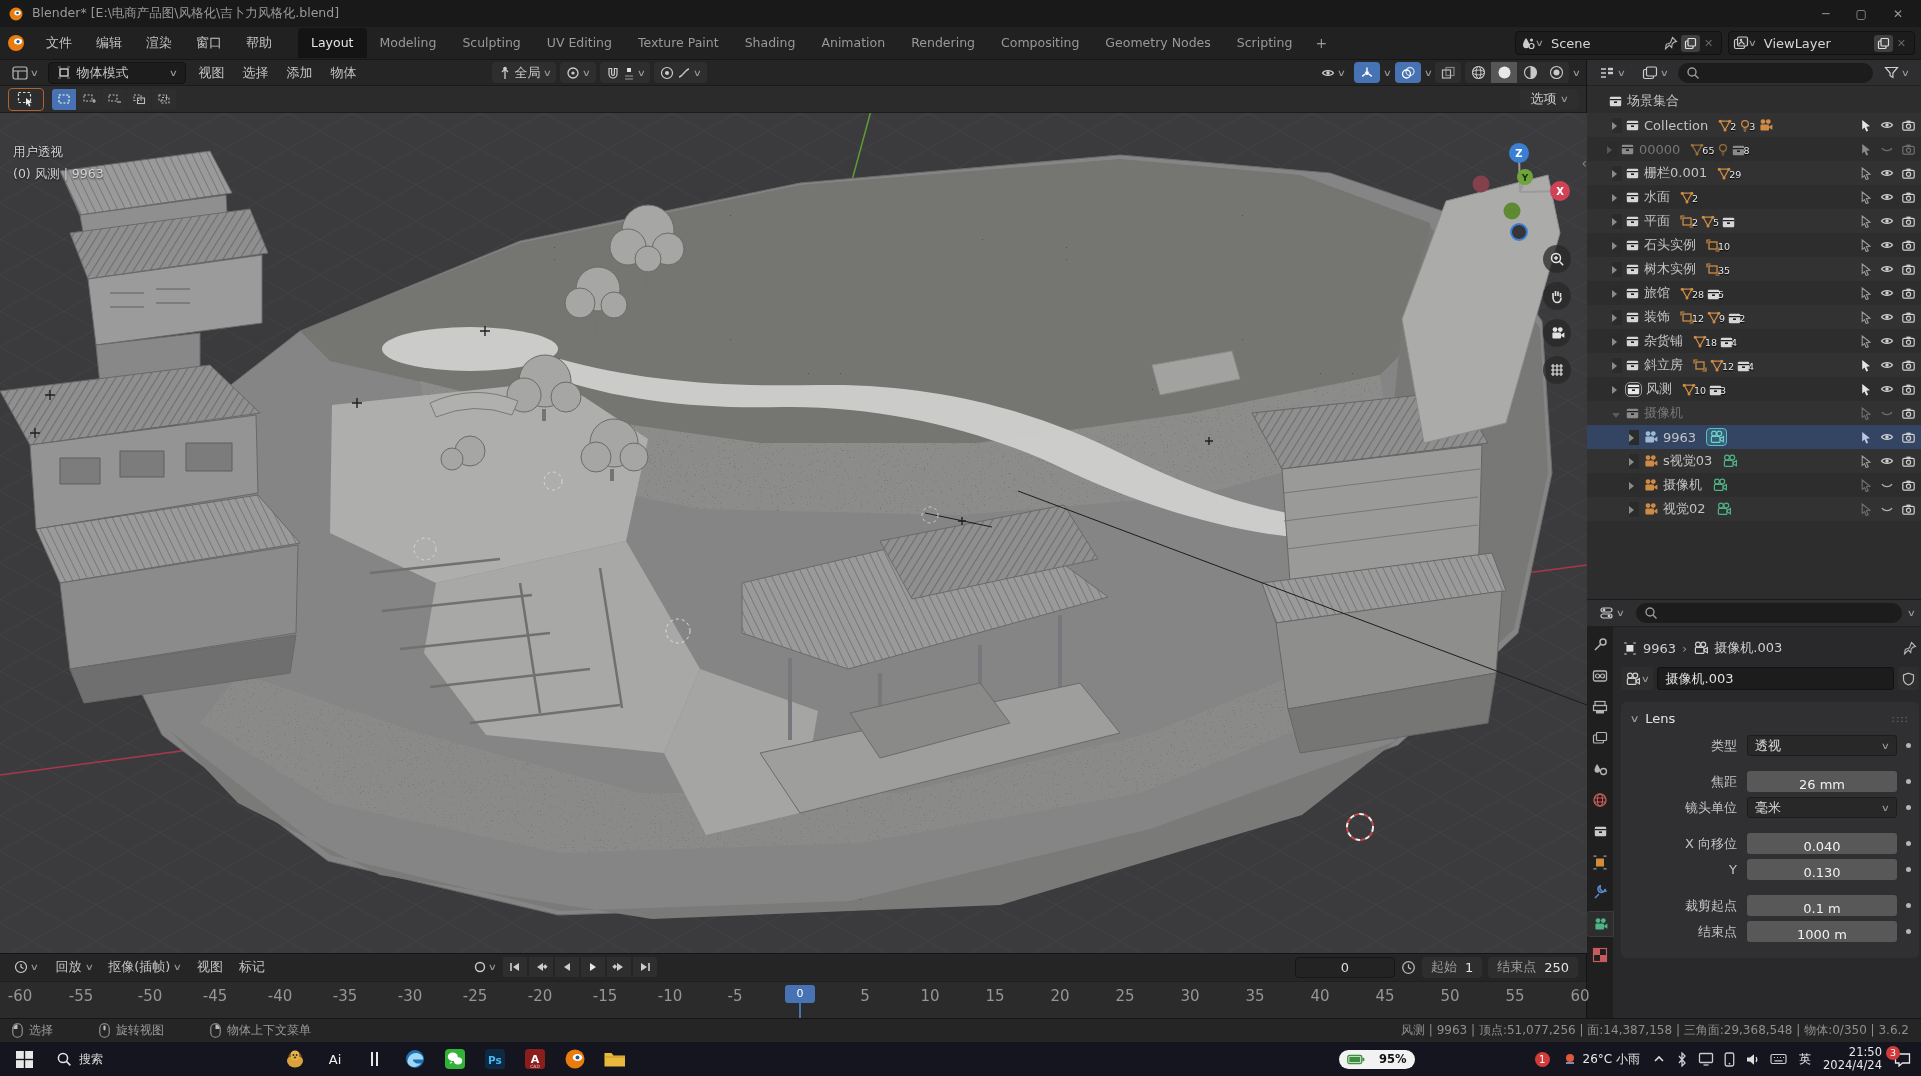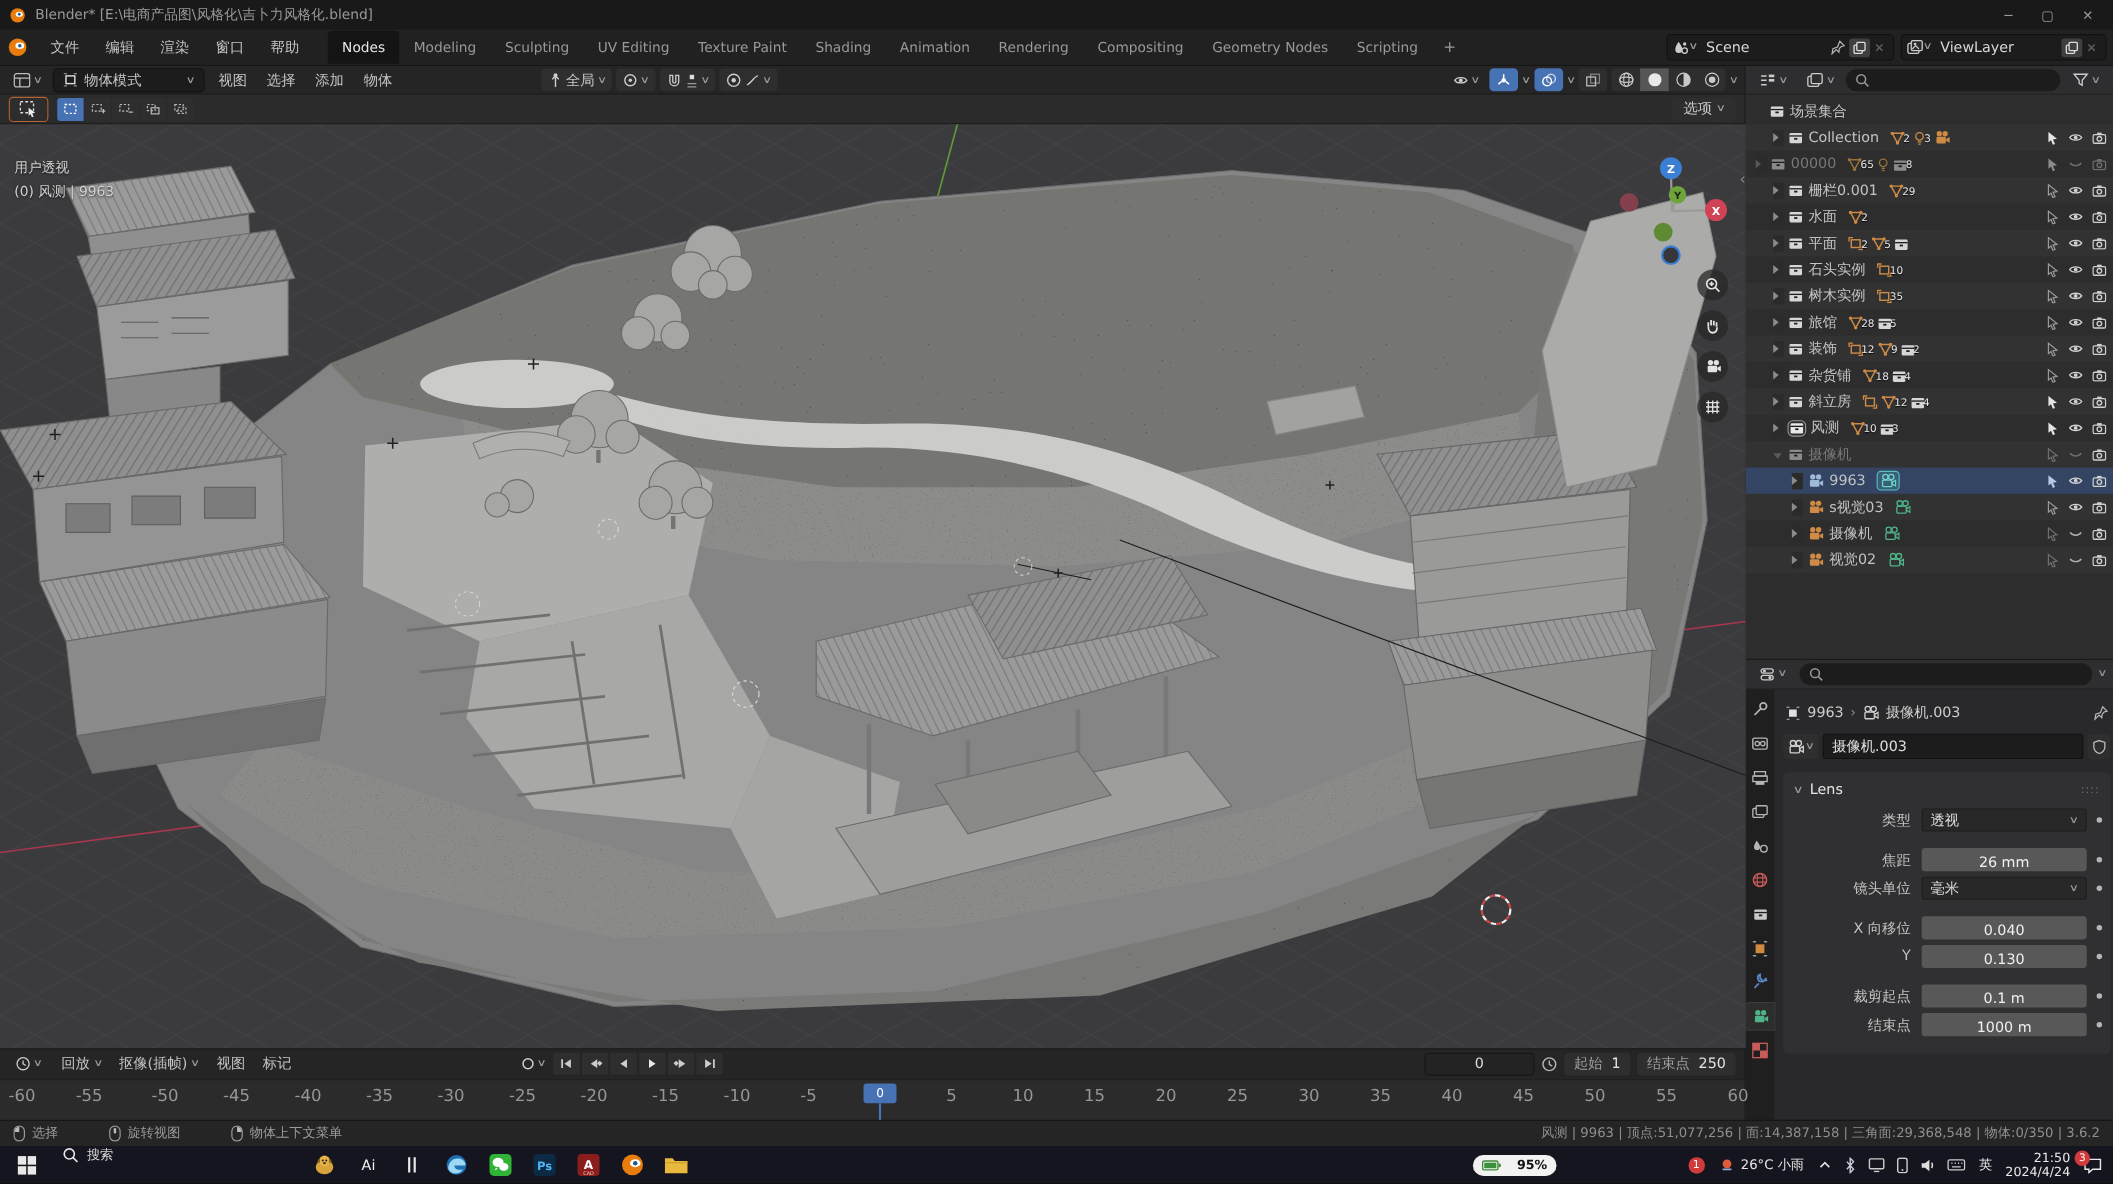--- a/index.html
+++ b/index.html
@@ -125,21 +125,21 @@
   .adot { width:5px; height:5px; border-radius:50%; background:#b5b5b5; margin-left:9px; }
 
   
   .statusbar { height:24px; background:#252526; border-top:1px solid #161616; display:flex; align-items:center; padding:0 12px; font-size:12px; color:#9a9a9a; flex:0 0 auto; }
   .hint { display:flex; align-items:center; gap:6px; margin-right:46px; }
   .sinfo { margin-left:auto; white-space:nowrap; color:#8f8f8f; }
 
   
   .taskbar { height:34px; background:#15151f; display:flex; align-items:center; padding:0 4px; flex:0 0 auto; color:#e8e8e8; font-size:12px; }
   .tbicon { width:40px; height:34px; display:flex; align-items:center; justify-content:center; }
-  .tbsearch { display:flex; align-items:flex-start; gap:7px; padding:0 12px; height:34px; color:#dadada; }
+  .tbsearch { display:flex; align-items:center; gap:7px; padding:0 12px; height:34px; color:#dadada; }
   .battery { margin-left:auto; display:flex; align-items:center; gap:14px; background:#f2f2f2; border-radius:10px; height:19px; padding:0 8px; color:#111; font-size:11.5px; font-weight:bold; }
   .tray { margin-left:120px; display:flex; align-items:center; gap:12px; padding-right:6px; }
   .weather { display:flex; align-items:center; gap:5px; white-space:nowrap; }
   .clockblk { text-align:right; font-size:11.5px; line-height:13px; white-space:nowrap; }
   .badge1 { width:15px; height:15px; border-radius:50%; background:#d23b3b; color:#fff; font-size:10px; display:flex; align-items:center; justify-content:center; }
   .notif { position:relative; display:flex; align-items:center; }
   .notif .nbadge { position:absolute; top:-6px; left:-8px; background:#d23b3b; color:#fff; border-radius:50%; width:14px; height:14px; font-size:9.5px; display:flex; align-items:center; justify-content:center; }
   .chev { color:#9a9a9a; font-size:9px; transform:scaleX(1.4); display:inline-block; }
 </style>
 </head>
@@ -172,21 +172,21 @@
         </svg>
       </span>
     <nav class="menus" id="topmenus">
         <span>文件</span>
         <span>编辑</span>
         <span>渲染</span>
         <span>窗口</span>
         <span>帮助</span>
       </nav>
     <nav class="workspaces" id="workspaces">
-        <span class="tab active">Nodes</span>
+        <span class="tab active">Layout</span>
         <span class="tab">Modeling</span>
         <span class="tab">Sculpting</span>
         <span class="tab">UV Editing</span>
         <span class="tab">Texture Paint</span>
         <span class="tab">Shading</span>
         <span class="tab">Animation</span>
         <span class="tab">Rendering</span>
         <span class="tab">Compositing</span>
         <span class="tab">Geometry Nodes</span>
         <span class="tab">Scripting</span>
@@ -868,21 +868,21 @@
                 </span>
                 <span>
                   <svg width="13" height="11" viewBox="0 0 13 11" fill="none" style="display:block">
                     <rect x="0.8" y="2.4" width="11.4" height="7.8" rx="1.4" stroke="#d0d0d0" stroke-width="1.2"></rect>
                     <circle cx="6.5" cy="6.2" r="2.1" stroke="#d0d0d0" stroke-width="1.2"></circle>
                     <rect x="4.4" y="0.6" width="4.2" height="2" fill="#d0d0d0"></rect>
                   </svg>
                 </span>
               </div>
             </div>
-            <div class="orow dim" style="padding-left: 9px;">
+            <div class="orow dim" style="padding-left: 20px;">
               <span class="exp right dim"></span>
               <span style="margin-left: 4px; display: flex;">
                 <svg width="13" height="11" viewBox="0 0 13 11" fill="none" style="display:block">
                   <rect x="0.8" y="0.8" width="11.4" height="9.4" rx="1.2" fill="#8a8a8a"></rect>
                   <rect x="0.8" y="3" width="11.4" height="1.2" fill="#1d1d1d"></rect>
                   <rect x="5" y="5.4" width="3" height="1.6" fill="#1d1d1d"></rect>
                 </svg>
               </span>
               <span class="lbl">00000</span>
               <div class="badges">

